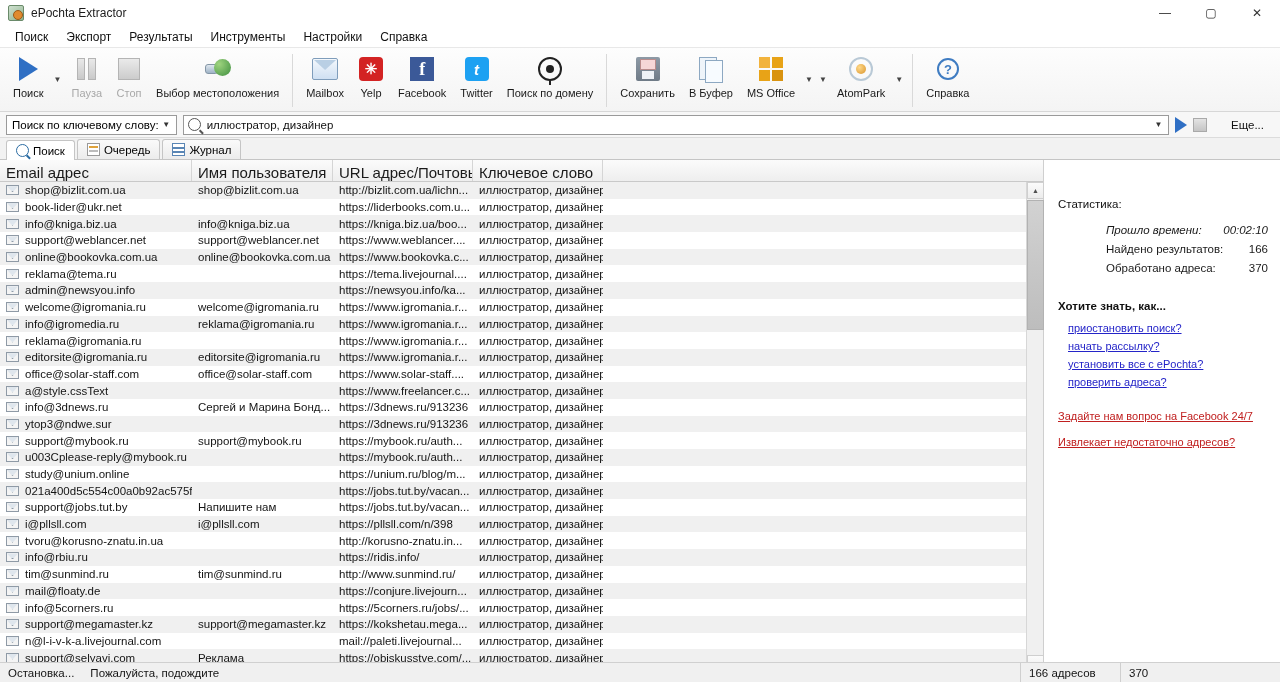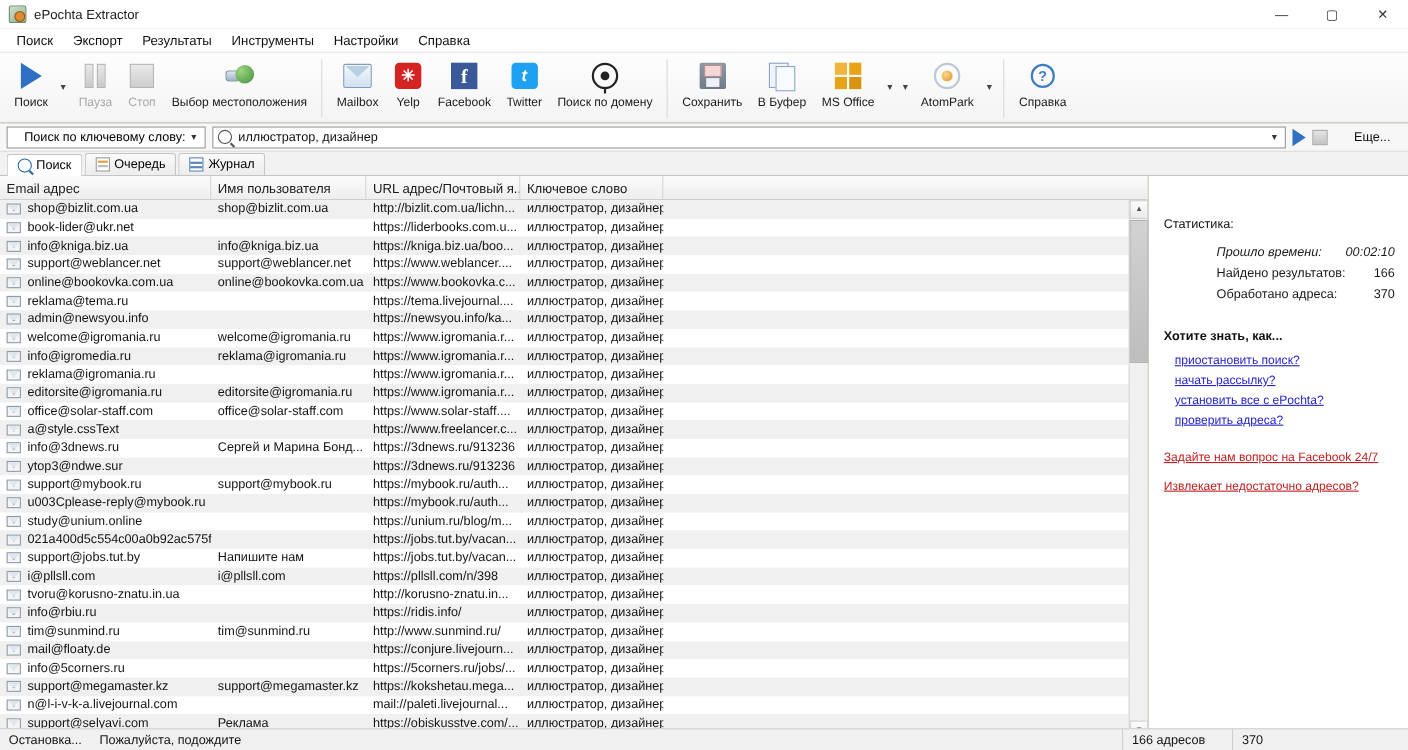--- a/index.html
+++ b/index.html
@@ -102,21 +102,21 @@
   .ico-help{width:22px;height:22px;border-radius:50%;border:2px solid #3f7cc2;color:#3f7cc2;display:flex;align-items:center;justify-content:center;font-weight:bold;font-size:13px;}
 
   
   .searchrow {
     height: 26px; display:flex; align-items:center; gap:6px;
     padding: 2px 6px; background:#f7f7f7; border-bottom:1px solid #dcdcdc;
   }
   .combo {
     height:20px; min-width:154px; display:flex; align-items:center;
     border:1px solid #9a9a9a; background:#fff; font-size:11.5px;
-    padding:0 2px 0 15px;
+    padding:0 2px 0 5px;
   }
   .combo .ctext { flex:1; white-space:nowrap; }
   .combo .carr { width:15px; text-align:center; font-size:8px; color:#333; }
   .searchbox {
     flex:1; height:20px; display:flex; align-items:center;
     border:1px solid #9a9a9a; background:#fff; padding:0 2px 0 4px;
   }
   .mag {
     width:13px;height:13px;border:1.4px solid #555;border-radius:50%;
     position:relative; margin-right:6px; flex:0 0 auto;
@@ -147,21 +147,21 @@
   .tabico.queue { background:#fff;border:1px solid #9a9a9a;position:relative;}
   .tabico.queue::after{content:"";position:absolute;left:1px;top:2px;right:1px;height:2px;background:#e0a33c;box-shadow:0 4px 0 #bcbcbc;}
   .tabico.journal { background:#fff;border:1px solid #5a86b5;position:relative;}
   .tabico.journal::after{content:"";position:absolute;left:0;top:3px;right:0;height:2px;background:#5a86b5;box-shadow:0 4px 0 #5a86b5;}
 
   
   .main { display:flex; height: 534px; }
   .gridwrap { width:1044px; position:relative; background:#fff; border-right:1px solid #cfcfcf;}
   .ghead { display:flex; height:22px; background:linear-gradient(#fbfbfb,#eeeeee); border-bottom:1px solid #c9c9c9;}
   .gh {
-    font-size:12px; padding:4px 6px; border-right:1px solid #d5d5d5;
+    font-size:15px; padding:4px 6px; border-right:1px solid #d5d5d5;
     white-space:nowrap; overflow:hidden; color:#1a1a1a;
   }
   .gh.c0{width:192px;} .gh.c1{width:141px;} .gh.c2{width:140px;} .gh.c3{width:130px;}
   .gbody { height:490px; overflow:hidden; position:relative; }
   .grow { display:flex; height:16.7px; align-items:center; font-size:11.5px; color:#141414;}
   .grow.alt { background:#f0f0f0; }
   .gc { padding:0 6px; white-space:nowrap; overflow:hidden; text-overflow:clip; }
   .gc.c0{width:192px; display:flex; align-items:center; gap:6px;}
   .gc.c1{width:141px;} .gc.c2{width:140px;} .gc.c3{width:130px;}
   .env {

